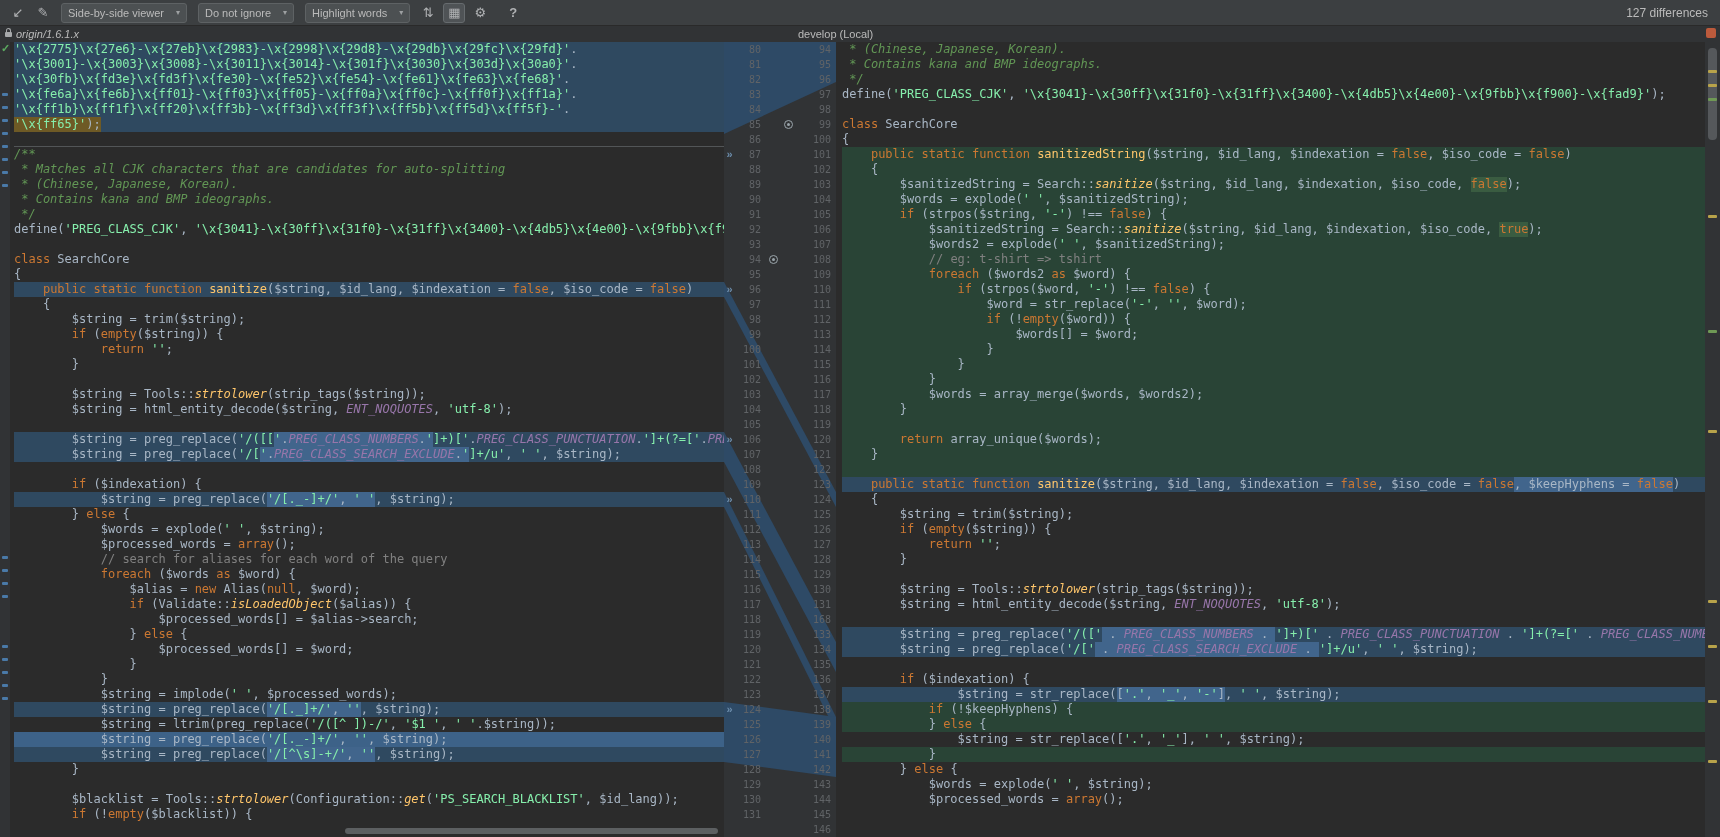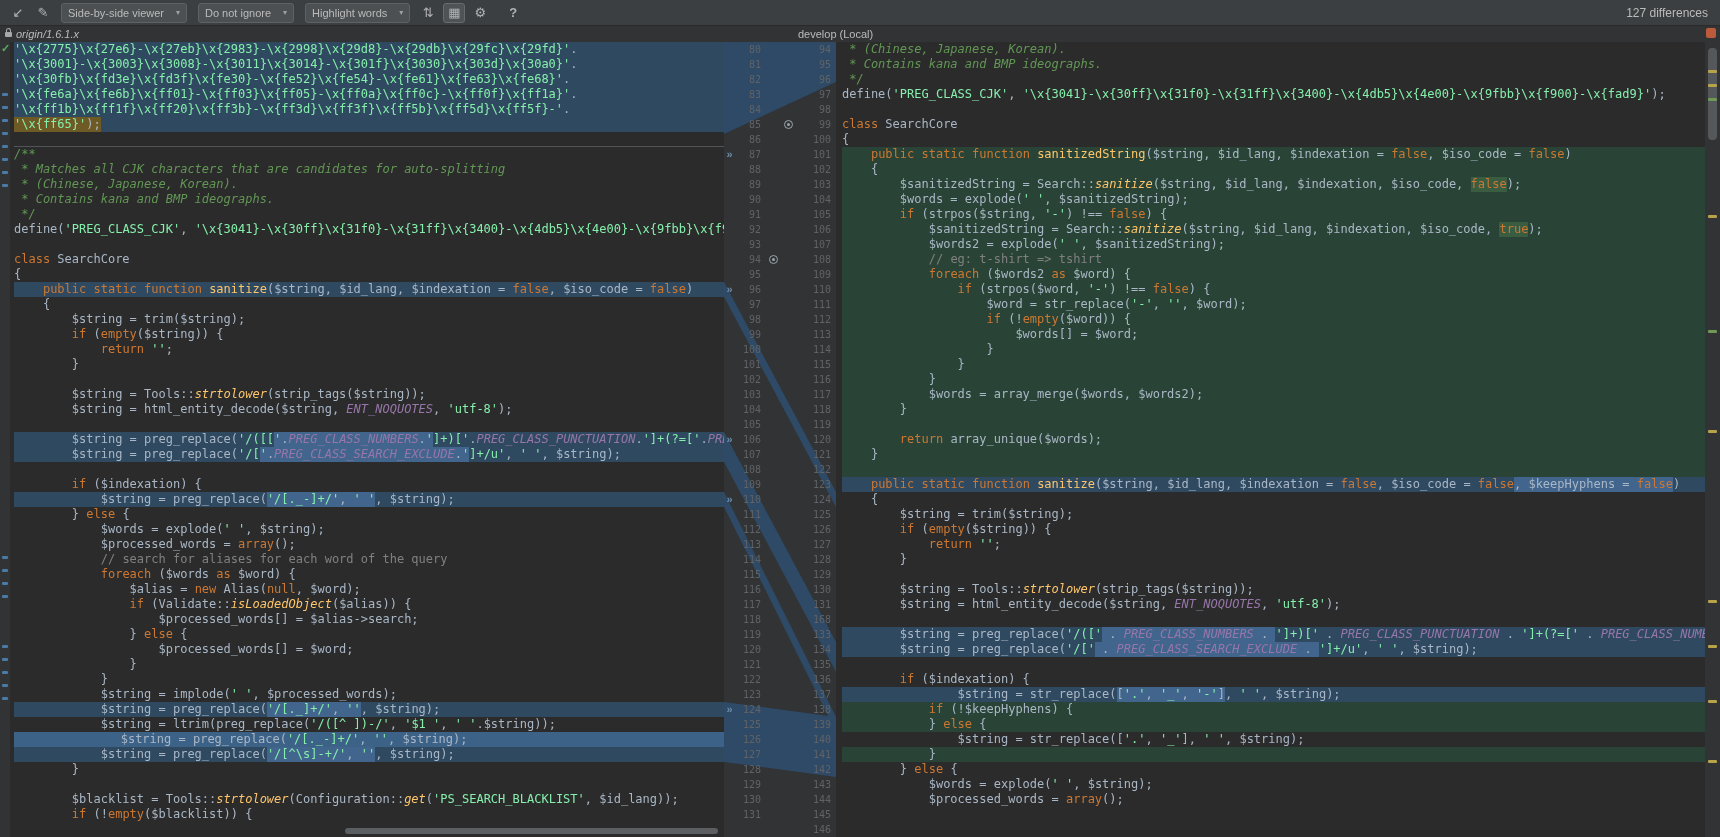--- a/index.html
+++ b/index.html
@@ -30,21 +30,21 @@
   .stripe-left{position:absolute;left:0;top:0;width:10px;height:100%;background:#313335;}
   .check{position:absolute;left:1px;top:0;color:#5ba85f;font-size:11px;font-weight:bold;}
   .tick{position:absolute;left:2px;width:6px;height:3px;border-radius:1px;background:#4a7aa8;}
   .code-pane{position:absolute;top:0;height:100%;background:#2b2b2b;overflow:hidden;
              font-family:"DejaVu Sans Mono",monospace;font-size:12px;color:#a9b7c6;padding-left:4px;box-sizing:border-box;}
   .code-pane.left{left:10px;width:714px;}
   .code-pane.right{left:836px;width:869px;padding-left:6px;}
   .row{position:relative;height:15px;line-height:15px;white-space:pre;}
   .row.sep{box-sizing:border-box;border-bottom:1px solid #525557;}
   .d-c{background:#2f4960;}
-  .d-cs{background:#3d6288;padding-left:20px;}
+  .d-cs{background:#3d6288;}
   .d-a{background:#294436;}
   .wh{position:absolute;top:0;height:15px;}
   .wh-c{background:#41658c;}
   .wh-a{background:#3a5c41;}
   .wh-g{background:#6e5a25;}
   .txt{position:relative;}
   .k{color:#cc7832;font-weight:normal;}
   .s{color:#86efac;}
   .cm{color:#808080;}
   .doc{color:#629755;font-style:italic;}

